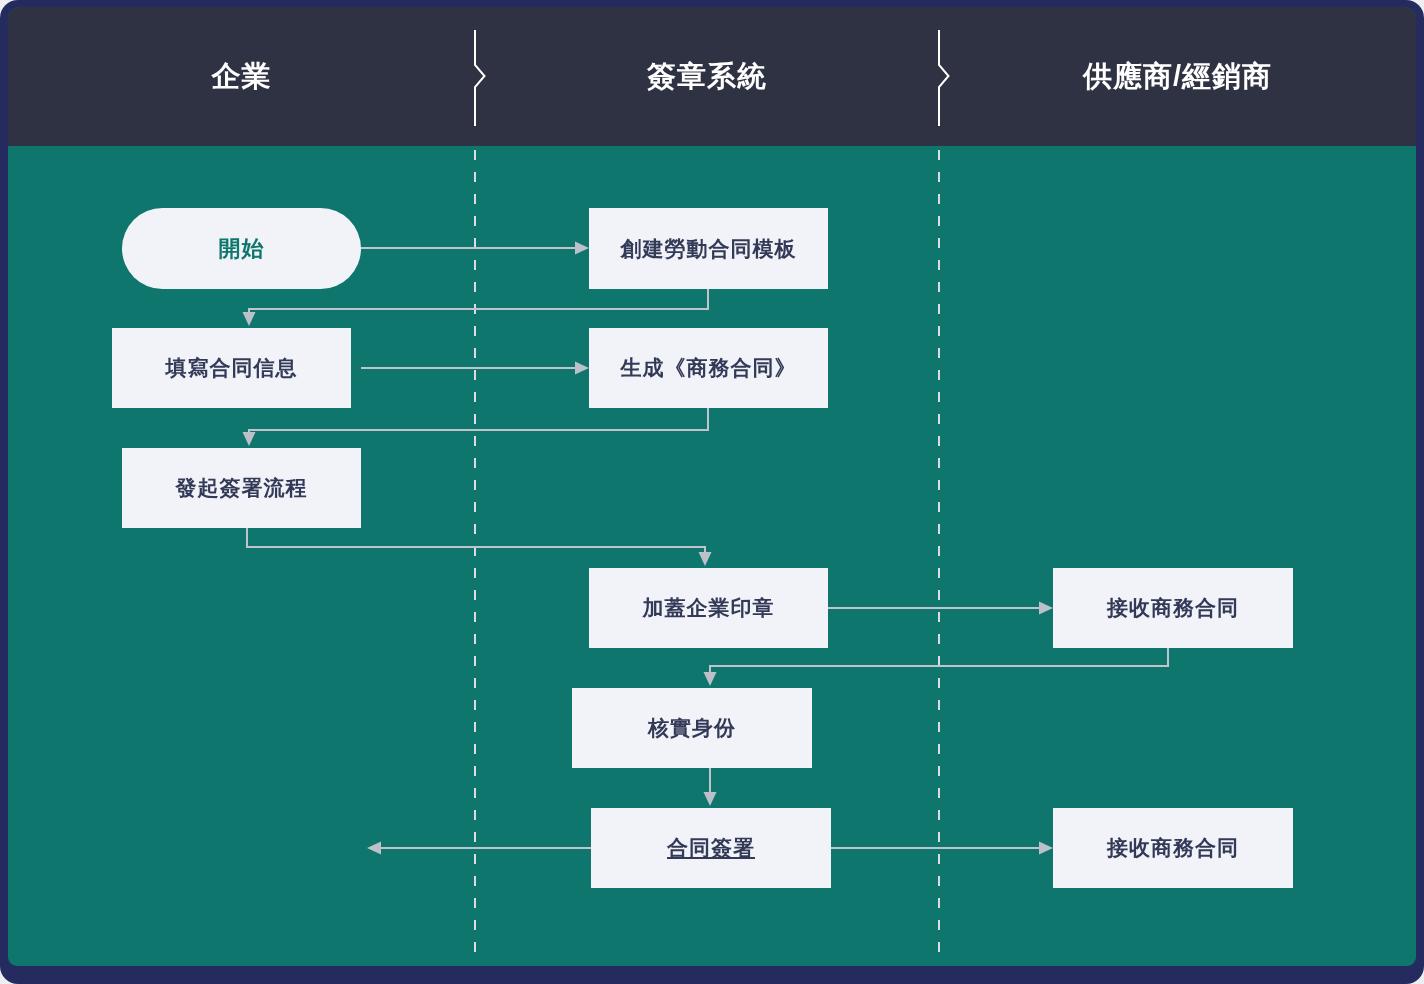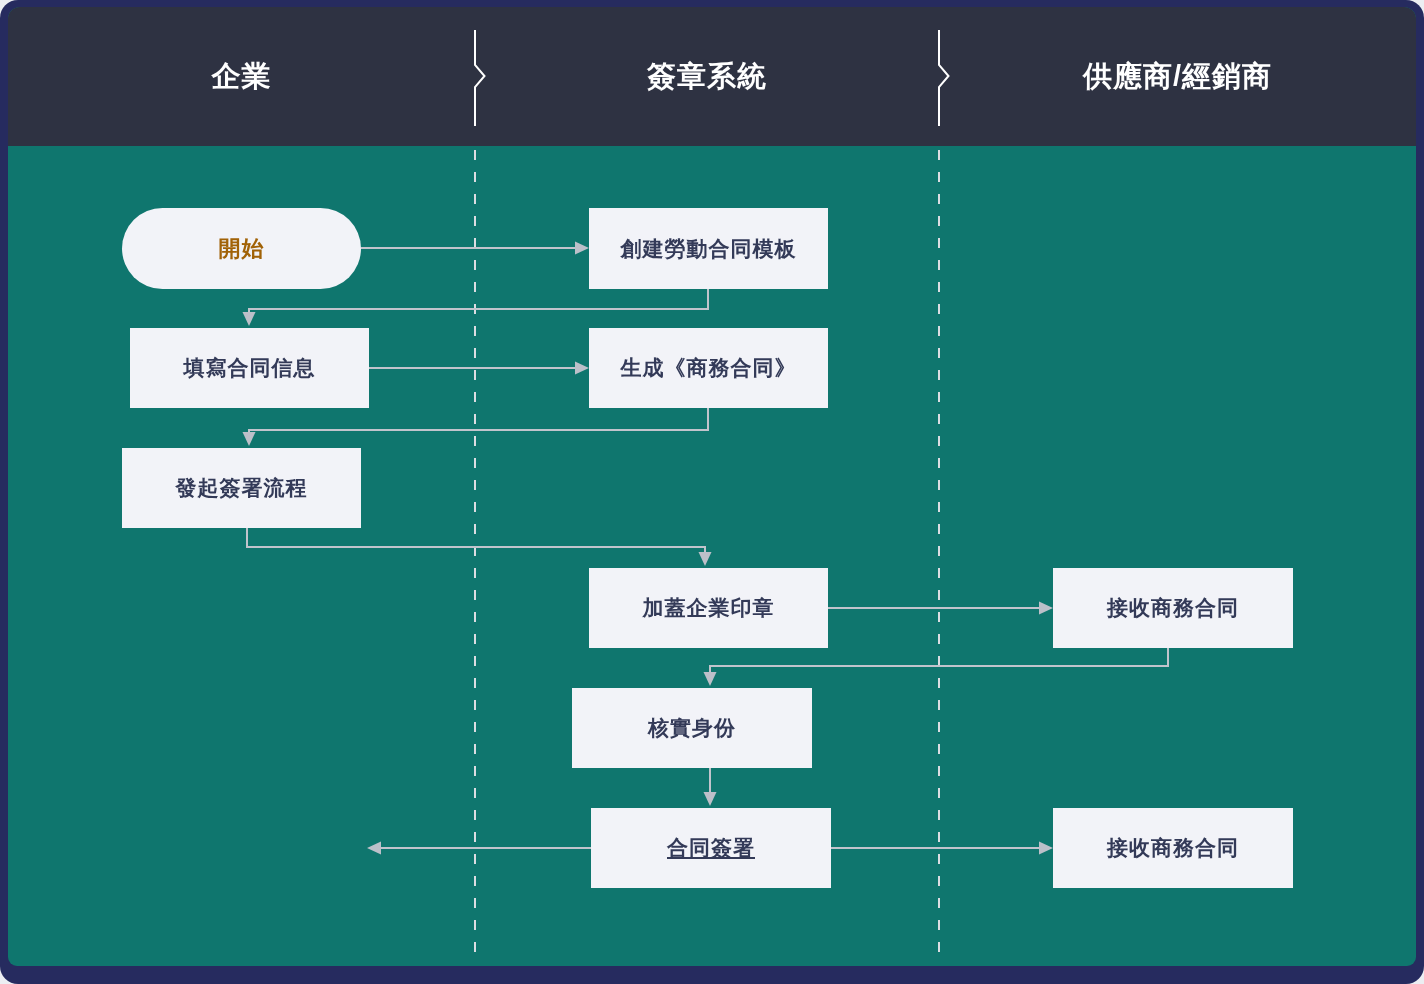--- a/index.html
+++ b/index.html
@@ -41,21 +41,21 @@
   .lane-dash{stroke:#dcdde2;stroke-width:2;stroke-dasharray:10 12;fill:none;}
   .hdr-div{stroke:#ffffff;stroke-width:2;fill:none;}
   
   .node{
     position:absolute;z-index:3;
     background:#f2f3f8;
     display:flex;align-items:center;justify-content:center;
     color:#333a58;font-size:21px;font-weight:700;letter-spacing:1px;
   }
   .node.pill{border-radius:41px;}
-  .node.start{color:#a16207;font-size:22px;}
+  .node.start{color:#0f766e;font-size:22px;}
 </style>
 </head>
 <body>
 
 <div class="canvas">
 
   <div class="frame"></div>
 
   <div class="inner">
     <div class="lane-header"></div>
@@ -130,21 +130,21 @@
   </svg>
 
   <div class="node pill start" style="left:122px;top:208px;width:239px;height:81px;">
     <span>開始</span>
   </div>
 
   <div class="node" style="left:589px;top:208px;width:239px;height:81px;">
     <span>創建勞動合同模板</span>
   </div>
 
-  <div class="node" style="left:130px;top:328px;width:239px;height:80px;align-items:center;">
+  <div class="node" style="left:112px;top:328px;width:239px;height:80px;align-items:center;">
     <span>填寫合同信息</span>
   </div>
 
   <div class="node" style="left:589px;top:328px;width:239px;height:80px;">
     <span>生成《商務合同》</span>
   </div>
 
   <div class="node" style="left:122px;top:448px;width:239px;height:80px;text-align:center;">
     <span>發起簽署流程</span>
   </div>

